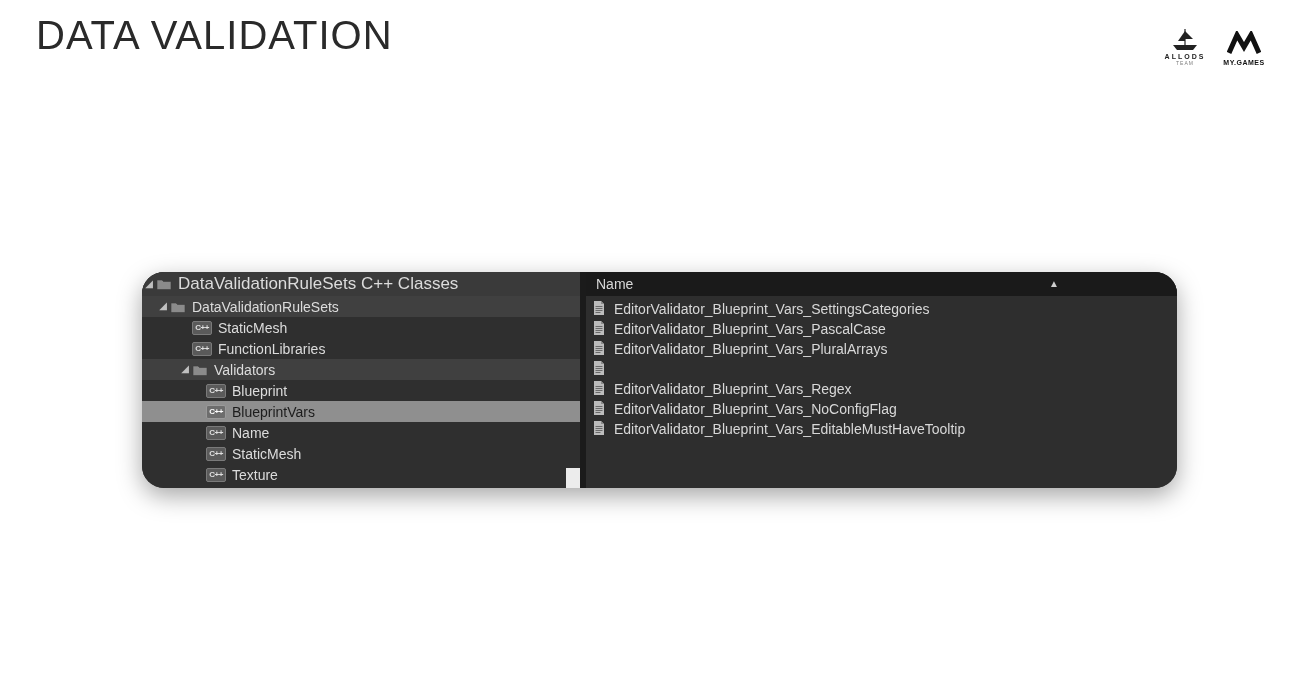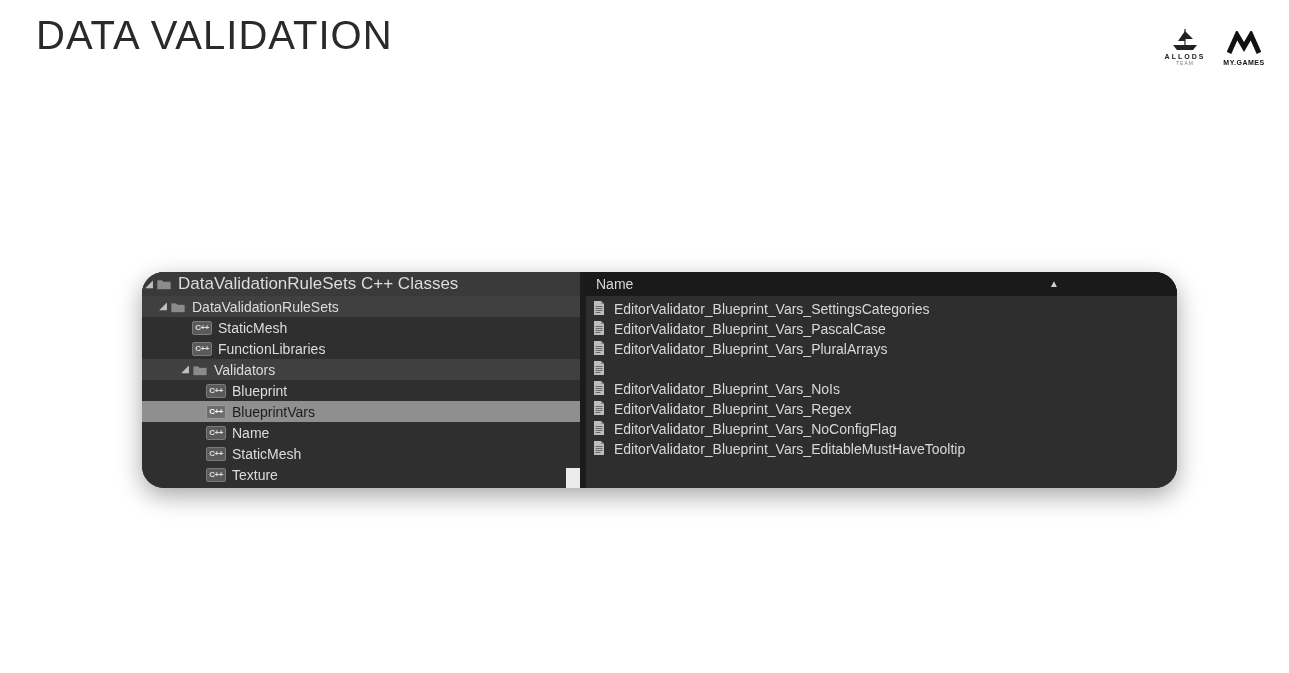--- a/index.html
+++ b/index.html
@@ -304,31 +304,20 @@
           </div>
           <div class="list-row">
             <span class="doc-icon"><svg viewBox="0 0 14 16">
                 <path fill="#bdbdbd" d="M2 1 L9 1 L12 4 L12 15 L2 15 Z"></path>
                 <path fill="#8c8c8c" d="M9 1 L9 4 L12 4 Z"></path>
                 <rect x="3.5" y="6" width="7" height="1" fill="#6a6a6a"></rect>
                 <rect x="3.5" y="8" width="7" height="1" fill="#6a6a6a"></rect>
                 <rect x="3.5" y="10" width="7" height="1" fill="#6a6a6a"></rect>
                 <rect x="3.5" y="12" width="5" height="1" fill="#6a6a6a"></rect>
               </svg></span>
-            <span class="label">EditorValidator_Blueprint_Vars_NoIs</span>
-          </div>
-          <div class="list-row">
-            <span class="doc-icon"><svg viewBox="0 0 14 16">
-                <path fill="#bdbdbd" d="M2 1 L9 1 L12 4 L12 15 L2 15 Z"></path>
-                <path fill="#8c8c8c" d="M9 1 L9 4 L12 4 Z"></path>
-                <rect x="3.5" y="6" width="7" height="1" fill="#6a6a6a"></rect>
-                <rect x="3.5" y="8" width="7" height="1" fill="#6a6a6a"></rect>
-                <rect x="3.5" y="10" width="7" height="1" fill="#6a6a6a"></rect>
-                <rect x="3.5" y="12" width="5" height="1" fill="#6a6a6a"></rect>
-              </svg></span>
             <span class="label">EditorValidator_Blueprint_Vars_Regex</span>
           </div>
           <div class="list-row">
             <span class="doc-icon"><svg viewBox="0 0 14 16">
                 <path fill="#bdbdbd" d="M2 1 L9 1 L12 4 L12 15 L2 15 Z"></path>
                 <path fill="#8c8c8c" d="M9 1 L9 4 L12 4 Z"></path>
                 <rect x="3.5" y="6" width="7" height="1" fill="#6a6a6a"></rect>
                 <rect x="3.5" y="8" width="7" height="1" fill="#6a6a6a"></rect>
                 <rect x="3.5" y="10" width="7" height="1" fill="#6a6a6a"></rect>
                 <rect x="3.5" y="12" width="5" height="1" fill="#6a6a6a"></rect>

